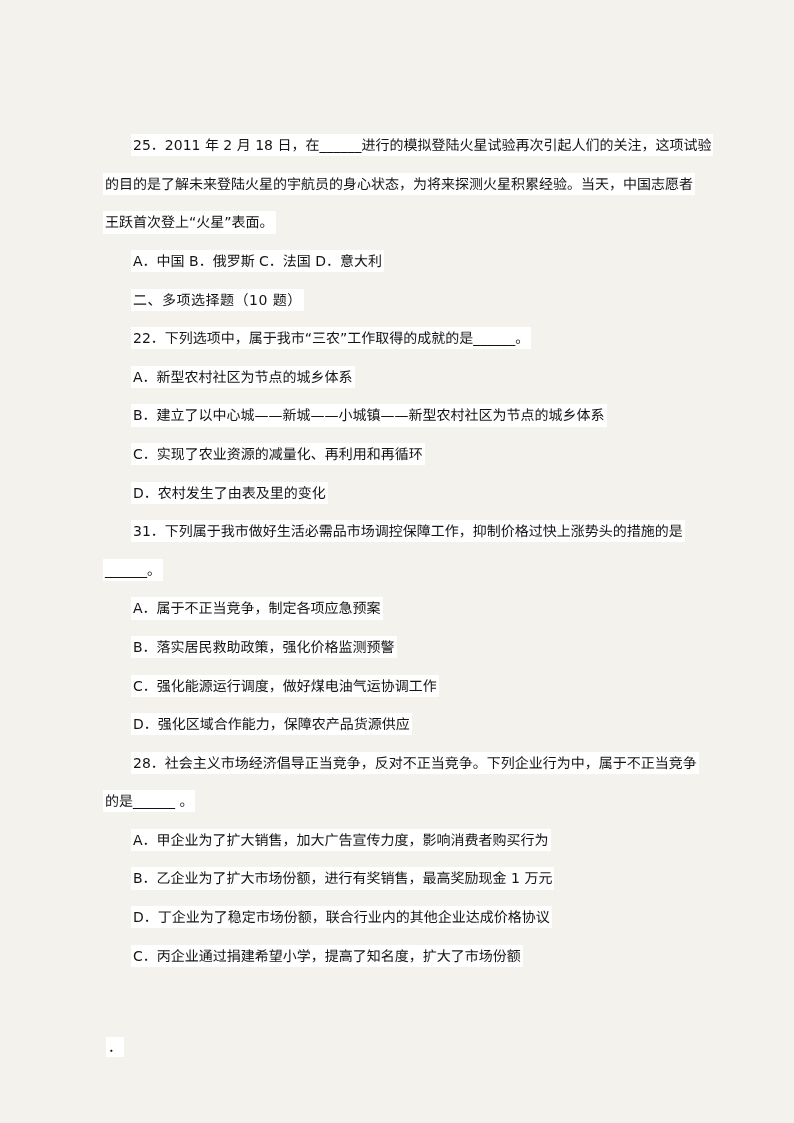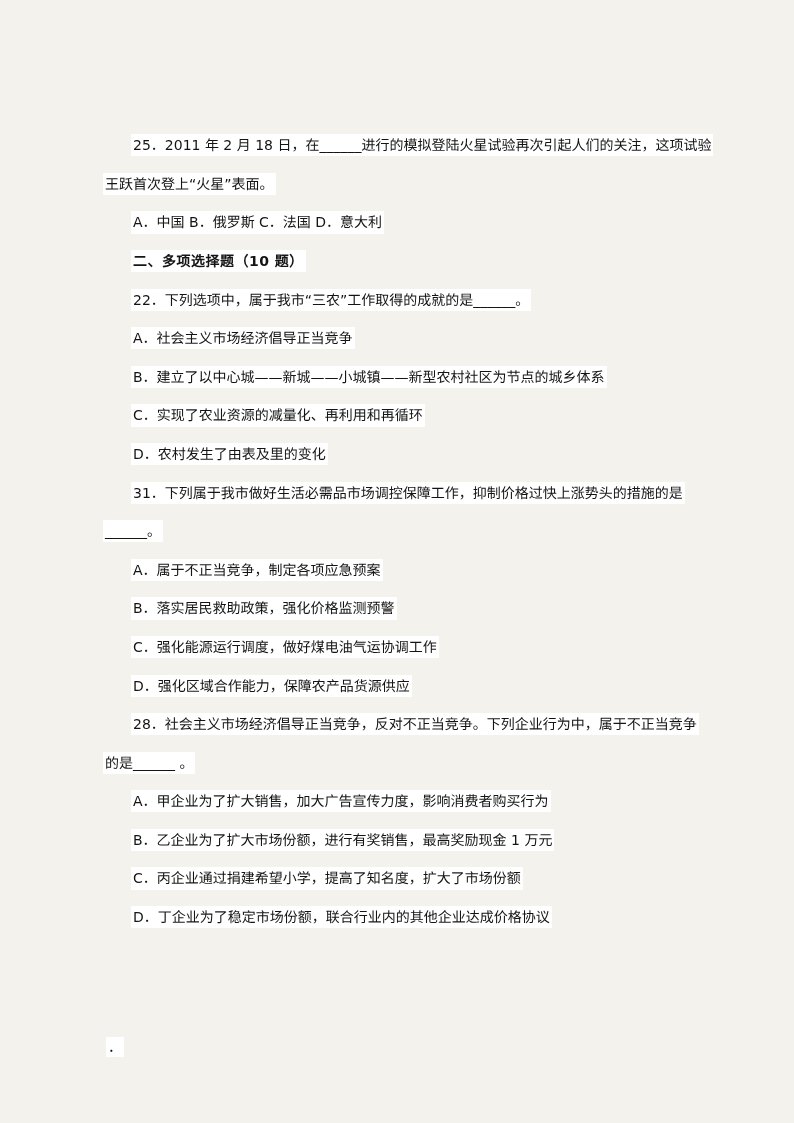--- a/index.html
+++ b/index.html
@@ -26,55 +26,56 @@
     display: flex;
     align-items: center;
     white-space: pre;
   }
   .indent { padding-left: 28px; }
   .hl {
     background: #ffffff;
     padding: 2px 2px;
     line-height: 1.3;
   }
-  .bold { font-weight: 700; letter-spacing: 0.5px; text-align: right; }
+  .bold { font-weight: 400; letter-spacing: 0.5px; text-align: right; }
   .footer-dot {
     position: absolute;
     left: 106px; top: 1038px;
     font-size: 14px;
   }
 </style>
 </head>
 <body>
 
 <div class="page">
   <div class="content">
 
     <div class="line indent"><span class="hl">25．2011 年 2 月 18 日，在______进行的模拟登陆火星试验再次引起人们的关注，这项试验</span></div>
+    <div class="line"><span class="hl">的目的是了解未来登陆火星的宇航员的身心状态，为将来探测火星积累经验。当天，中国志愿者</span></div>
     <div class="line"><span class="hl">王跃首次登上“火星”表面。</span></div>
     <div class="line indent"><span class="hl">A．中国 B．俄罗斯 C．法国 D．意大利</span></div>
 
     <div class="line indent"><span class="hl bold">二、多项选择题（10 题）</span></div>
 
     <div class="line indent"><span class="hl">22．下列选项中，属于我市“三农”工作取得的成就的是______。</span></div>
-    <div class="line indent"><span class="hl">A．社会主义市场经济倡导正当竞争</span></div>
+    <div class="line indent"><span class="hl">A．新型农村社区为节点的城乡体系</span></div>
     <div class="line indent"><span class="hl">B．建立了以中心城——新城——小城镇——新型农村社区为节点的城乡体系</span></div>
     <div class="line indent"><span class="hl">C．实现了农业资源的减量化、再利用和再循环</span></div>
     <div class="line indent"><span class="hl">D．农村发生了由表及里的变化</span></div>
 
     <div class="line indent"><span class="hl">31．下列属于我市做好生活必需品市场调控保障工作，抑制价格过快上涨势头的措施的是</span></div>
     <div class="line"><span class="hl">______。</span></div>
     <div class="line indent"><span class="hl">A．属于不正当竞争，制定各项应急预案</span></div>
     <div class="line indent"><span class="hl">B．落实居民救助政策，强化价格监测预警</span></div>
     <div class="line indent"><span class="hl">C．强化能源运行调度，做好煤电油气运协调工作</span></div>
     <div class="line indent"><span class="hl">D．强化区域合作能力，保障农产品货源供应</span></div>
 
     <div class="line indent"><span class="hl">28．社会主义市场经济倡导正当竞争，反对不正当竞争。下列企业行为中，属于不正当竞争</span></div>
     <div class="line"><span class="hl">的是______ 。</span></div>
     <div class="line indent"><span class="hl">A．甲企业为了扩大销售，加大广告宣传力度，影响消费者购买行为</span></div>
     <div class="line indent"><span class="hl">B．乙企业为了扩大市场份额，进行有奖销售，最高奖励现金 1 万元</span></div>
+    <div class="line indent"><span class="hl">D．丁企业为了稳定市场份额，联合行业内的其他企业达成价格协议</span></div>
     <div class="line indent"><span class="hl">C．丙企业通过捐建希望小学，提高了知名度，扩大了市场份额</span></div>
-    <div class="line indent"><span class="hl">D．丁企业为了稳定市场份额，联合行业内的其他企业达成价格协议</span></div>
 
   </div>
 
   <div class="footer-dot"><span class="hl">．</span></div>
 </div>
 
 </body></html>

